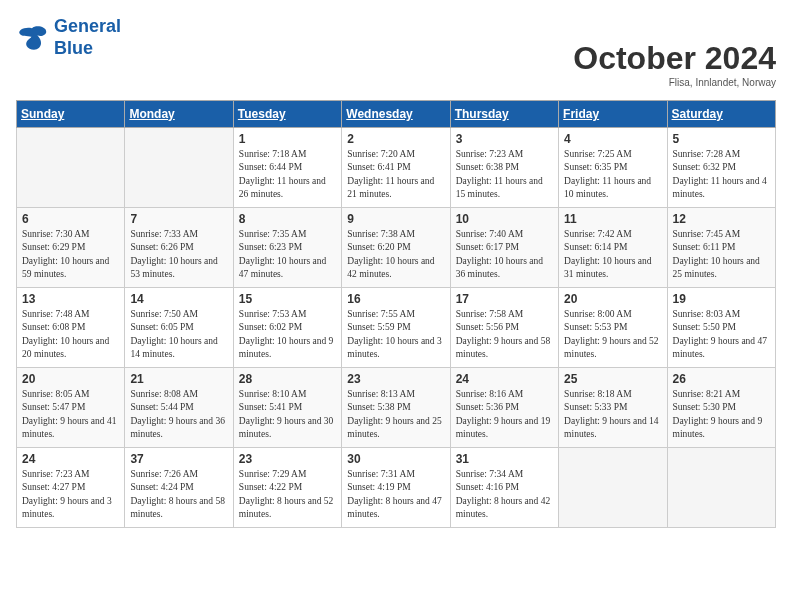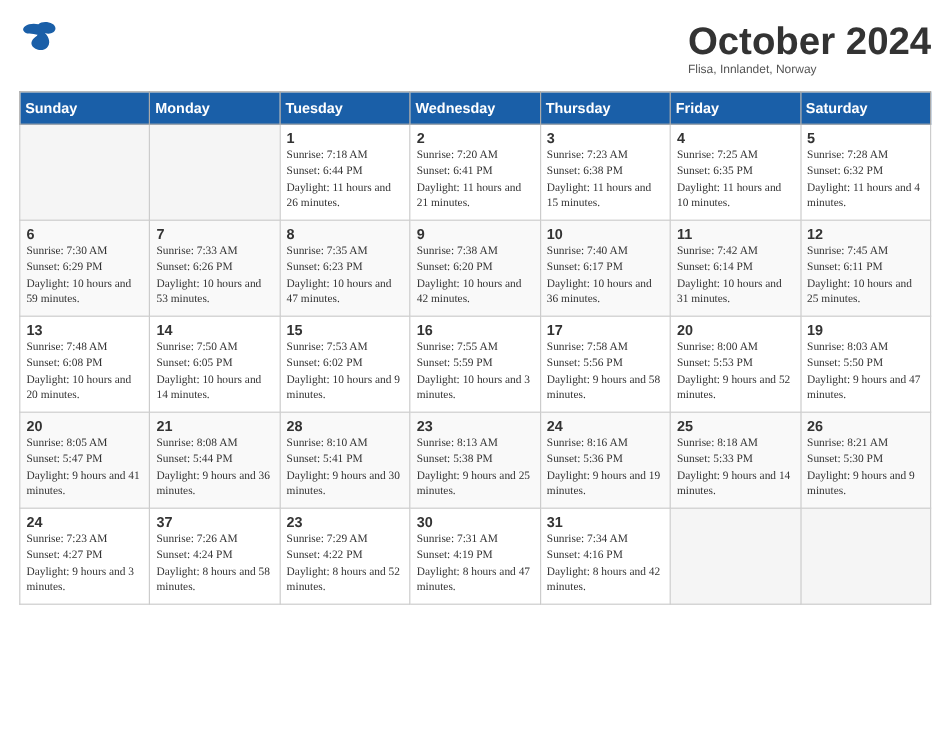--- a/index.html
+++ b/index.html
@@ -28,20 +28,22 @@
       line-height: 1.2;
     }
     .logo-text span {
       color: #1a5fa8;
     }
     .logo-bird {
       width: 32px;
       height: 28px;
     }
     .title-block {
+      text-align: right;
+      margin-top: 24px;
     }
     .month-title {
       font-size: 32px;
       font-weight: bold;
       color: #333;
     }
     .subtitle {
       font-size: 10px;
       color: #555;
     }
@@ -51,20 +53,21 @@
       table-layout: fixed;
     }
     th {
       background-color: #1a5fa8;
       color: #fff;
       font-size: 12px;
       font-weight: bold;
       padding: 6px 4px;
       text-align: left;
       border: 1px solid #aaa;
+      text-decoration: underline;
     }
     td {
       border: 1px solid #ccc;
       vertical-align: top;
       padding: 4px 5px;
       font-size: 10px;
       color: #333;
       height: 80px;
       background: #fff;
     }
@@ -89,20 +92,24 @@
   </style>
 </head>
 <body>
 
 <div class="header">
   <div class="logo">
     <svg class="logo-bird" viewBox="0 0 36 30" xmlns="http://www.w3.org/2000/svg">
       <path d="M18 4 C22 0, 34 2, 34 8 C34 12, 28 14, 24 12 C28 16, 30 22, 26 26 C22 30, 14 28, 12 24 C10 20, 14 16, 18 14 C12 12, 6 14, 4 10 C2 6, 10 2, 18 4Z" fill="#1a5fa8"></path>
       <path d="M18 14 C16 18, 14 22, 16 26" stroke="#1a5fa8" stroke-width="1.5" fill="none"></path>
     </svg>
+    <div class="logo-text">
+      <div><span>General</span></div>
+      <div><span style="color:#1a5fa8">Blue</span></div>
+    </div>
   </div>
   <div class="title-block">
     <div class="month-title">October 2024</div>
     <div class="subtitle">Flisa, Innlandet, Norway</div>
   </div>
 </div>
 
 <table>
   <thead>
     <tr>

